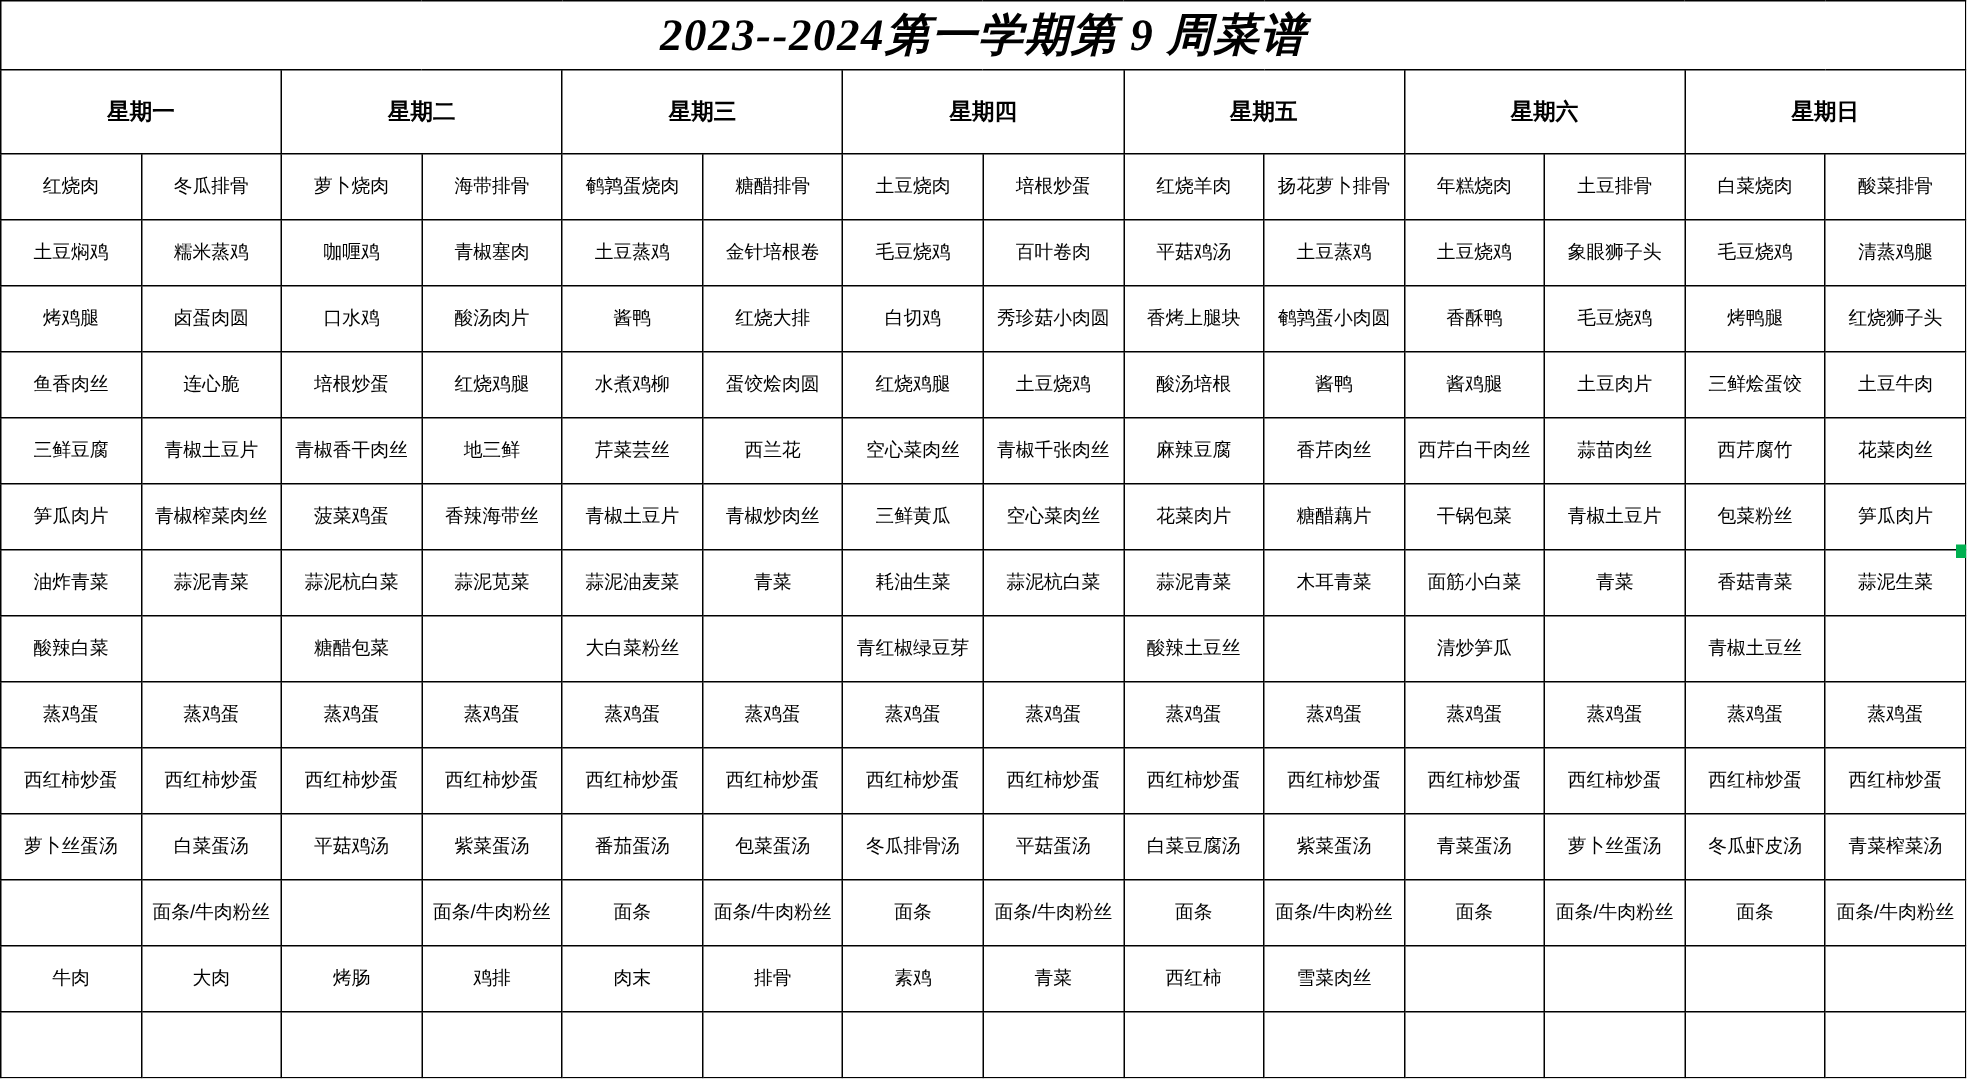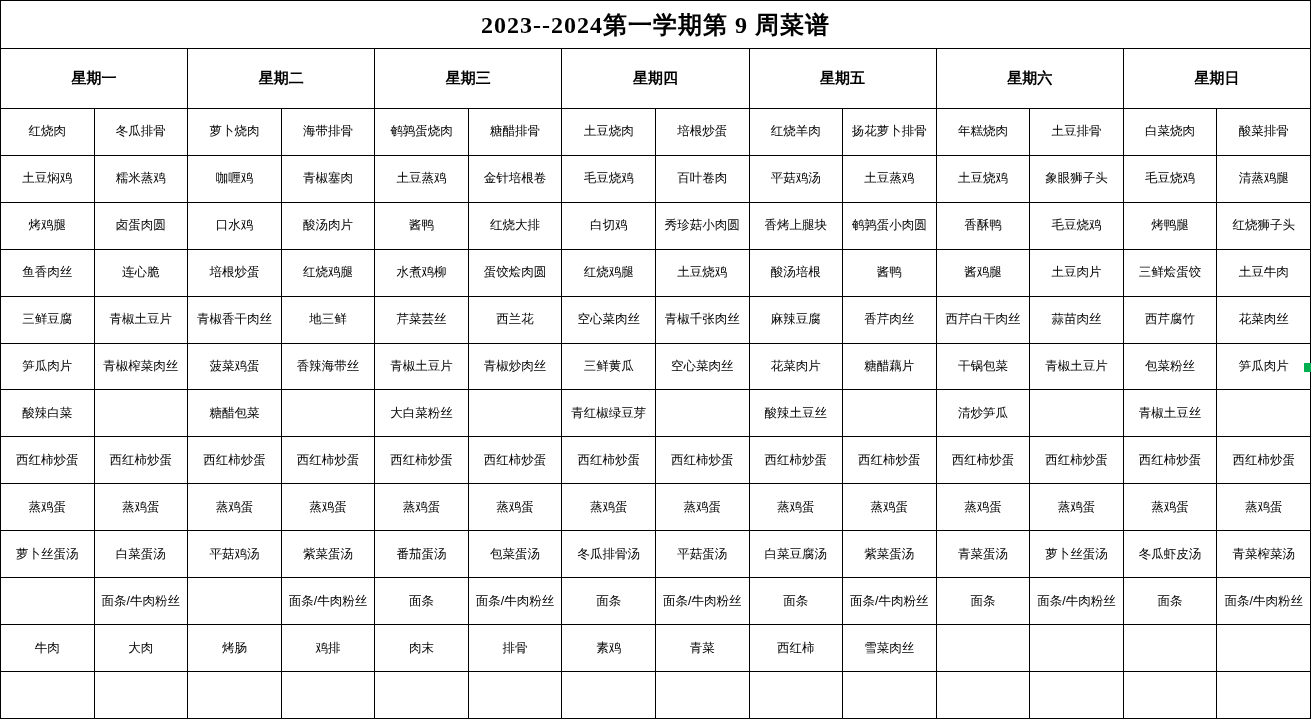--- a/index.html
+++ b/index.html
@@ -27,22 +27,23 @@
     vertical-align: middle;
     overflow: hidden;
     white-space: nowrap;
     color: #000000;
     background: #ffffff;
   }
   td.title-cell {
     height: 40px;
     font-family: "Liberation Serif", "DejaVu Serif", serif;
     font-weight: bold;
-    font-size: 24px;
+    font-size: 30px;
     letter-spacing: 1px;
+    font-style: italic;
   }
   th.day-cell {
     height: 50px;
     font-family: "Liberation Sans", "DejaVu Sans", sans-serif;
     font-weight: bold;
     font-size: 15px;
   }
   td.menu-cell {
     height: 39px;
     font-family: "Liberation Sans", "DejaVu Sans", sans-serif;
@@ -184,66 +185,82 @@
           <td class="menu-cell">三鲜黄瓜</td>
           <td class="menu-cell">空心菜肉丝</td>
           <td class="menu-cell">花菜肉片</td>
           <td class="menu-cell">糖醋藕片</td>
           <td class="menu-cell">干锅包菜</td>
           <td class="menu-cell">青椒土豆片</td>
           <td class="menu-cell">包菜粉丝</td>
           <td class="menu-cell">笋瓜肉片</td>
         </tr>
         <tr>
+          <td class="menu-cell">油炸青菜</td>
+          <td class="menu-cell">蒜泥青菜</td>
+          <td class="menu-cell">蒜泥杭白菜</td>
+          <td class="menu-cell">蒜泥苋菜</td>
+          <td class="menu-cell">蒜泥油麦菜</td>
+          <td class="menu-cell">青菜</td>
+          <td class="menu-cell">耗油生菜</td>
+          <td class="menu-cell">蒜泥杭白菜</td>
+          <td class="menu-cell">蒜泥青菜</td>
+          <td class="menu-cell">木耳青菜</td>
+          <td class="menu-cell">面筋小白菜</td>
+          <td class="menu-cell">青菜</td>
+          <td class="menu-cell">香菇青菜</td>
+          <td class="menu-cell">蒜泥生菜</td>
+        </tr>
+        <tr>
           <td class="menu-cell">酸辣白菜</td>
           <td class="menu-cell"></td>
           <td class="menu-cell">糖醋包菜</td>
           <td class="menu-cell"></td>
           <td class="menu-cell">大白菜粉丝</td>
           <td class="menu-cell"></td>
           <td class="menu-cell">青红椒绿豆芽</td>
           <td class="menu-cell"></td>
           <td class="menu-cell">酸辣土豆丝</td>
           <td class="menu-cell"></td>
           <td class="menu-cell">清炒笋瓜</td>
           <td class="menu-cell"></td>
           <td class="menu-cell">青椒土豆丝</td>
           <td class="menu-cell"></td>
         </tr>
         <tr>
-          <td class="menu-cell">西红柿炒蛋</td>
-          <td class="menu-cell">西红柿炒蛋</td>
-          <td class="menu-cell">西红柿炒蛋</td>
-          <td class="menu-cell">西红柿炒蛋</td>
-          <td class="menu-cell">西红柿炒蛋</td>
-          <td class="menu-cell">西红柿炒蛋</td>
-          <td class="menu-cell">西红柿炒蛋</td>
-          <td class="menu-cell">西红柿炒蛋</td>
-          <td class="menu-cell">西红柿炒蛋</td>
-          <td class="menu-cell">西红柿炒蛋</td>
-          <td class="menu-cell">西红柿炒蛋</td>
-          <td class="menu-cell">西红柿炒蛋</td>
-          <td class="menu-cell">西红柿炒蛋</td>
-          <td class="menu-cell">西红柿炒蛋</td>
-        </tr>
-        <tr>
-          <td class="menu-cell">蒸鸡蛋</td>
-          <td class="menu-cell">蒸鸡蛋</td>
-          <td class="menu-cell">蒸鸡蛋</td>
-          <td class="menu-cell">蒸鸡蛋</td>
-          <td class="menu-cell">蒸鸡蛋</td>
-          <td class="menu-cell">蒸鸡蛋</td>
-          <td class="menu-cell">蒸鸡蛋</td>
-          <td class="menu-cell">蒸鸡蛋</td>
-          <td class="menu-cell">蒸鸡蛋</td>
-          <td class="menu-cell">蒸鸡蛋</td>
-          <td class="menu-cell">蒸鸡蛋</td>
-          <td class="menu-cell">蒸鸡蛋</td>
-          <td class="menu-cell">蒸鸡蛋</td>
-          <td class="menu-cell">蒸鸡蛋</td>
+          <td class="menu-cell">蒸鸡蛋</td>
+          <td class="menu-cell">蒸鸡蛋</td>
+          <td class="menu-cell">蒸鸡蛋</td>
+          <td class="menu-cell">蒸鸡蛋</td>
+          <td class="menu-cell">蒸鸡蛋</td>
+          <td class="menu-cell">蒸鸡蛋</td>
+          <td class="menu-cell">蒸鸡蛋</td>
+          <td class="menu-cell">蒸鸡蛋</td>
+          <td class="menu-cell">蒸鸡蛋</td>
+          <td class="menu-cell">蒸鸡蛋</td>
+          <td class="menu-cell">蒸鸡蛋</td>
+          <td class="menu-cell">蒸鸡蛋</td>
+          <td class="menu-cell">蒸鸡蛋</td>
+          <td class="menu-cell">蒸鸡蛋</td>
+        </tr>
+        <tr>
+          <td class="menu-cell">西红柿炒蛋</td>
+          <td class="menu-cell">西红柿炒蛋</td>
+          <td class="menu-cell">西红柿炒蛋</td>
+          <td class="menu-cell">西红柿炒蛋</td>
+          <td class="menu-cell">西红柿炒蛋</td>
+          <td class="menu-cell">西红柿炒蛋</td>
+          <td class="menu-cell">西红柿炒蛋</td>
+          <td class="menu-cell">西红柿炒蛋</td>
+          <td class="menu-cell">西红柿炒蛋</td>
+          <td class="menu-cell">西红柿炒蛋</td>
+          <td class="menu-cell">西红柿炒蛋</td>
+          <td class="menu-cell">西红柿炒蛋</td>
+          <td class="menu-cell">西红柿炒蛋</td>
+          <td class="menu-cell">西红柿炒蛋</td>
         </tr>
         <tr>
           <td class="menu-cell">萝卜丝蛋汤</td>
           <td class="menu-cell">白菜蛋汤</td>
           <td class="menu-cell">平菇鸡汤</td>
           <td class="menu-cell">紫菜蛋汤</td>
           <td class="menu-cell">番茄蛋汤</td>
           <td class="menu-cell">包菜蛋汤</td>
           <td class="menu-cell">冬瓜排骨汤</td>
           <td class="menu-cell">平菇蛋汤</td>

